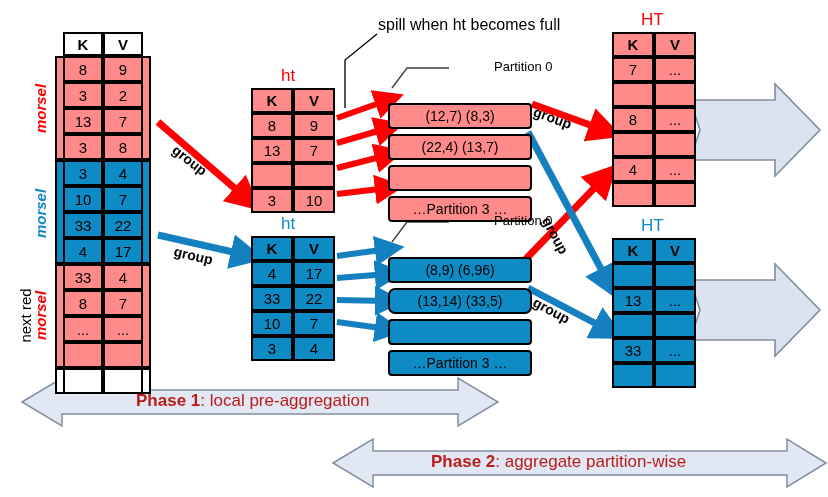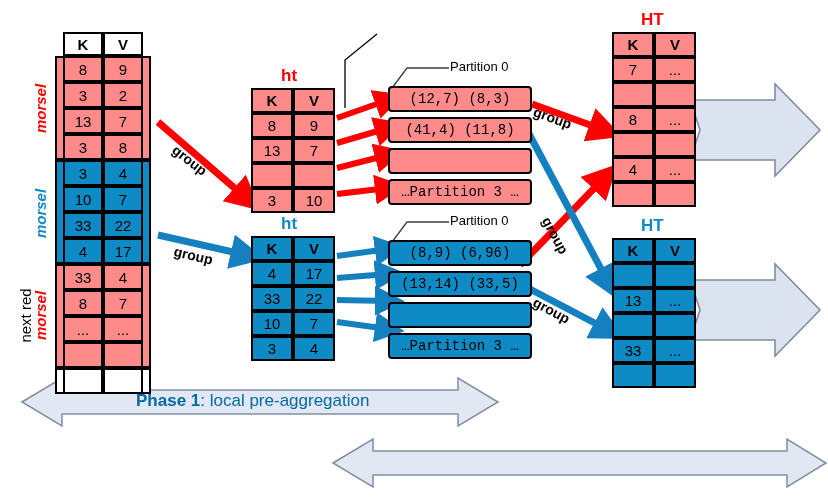--- a/index.html
+++ b/index.html
@@ -29,48 +29,49 @@
     font-size:15px;
     transform-origin:center center;
     white-space:nowrap;
   }
   .red-txt{color:#FF0000;}
   .blue-txt{color:#1189C6;}
   .blk-txt{color:#000;}
 
   
   .cap{
-    position:absolute;font-size:17px;font-weight:bold;white-space:nowrap;
+    position:absolute;font-size:17px;font-weight:normal;white-space:nowrap;
   }
 
   
   .bar{
     position:absolute;box-sizing:border-box;border:2.5px solid #000;
     border-radius:4px;
     display:flex;align-items:center;justify-content:center;
     font-size:14px;color:#000;white-space:nowrap;
-    font-family:Liberation Mono, monospace;
+    font-family:Liberation Sans, sans-serif;
+    margin-top:17px;
   }
 
   
   .txt{position:absolute;font-size:15px;color:#000;white-space:nowrap;}
-  .txt.small{font-size:13px;}
+  .txt.small{font-size:13px;margin-left:44px;}
 
   
   .glabel{
     position:absolute;font-size:14px;font-weight:bold;color:#000;
     white-space:nowrap;transform-origin:left center;
   }
 
   
   .resultlabel{
     position:absolute;font-size:17px;color:#000;white-space:nowrap;
   }
   .phaselabel{
-    position:absolute;font-size:17px;color:#0369a1;white-space:nowrap;
+    position:absolute;font-size:17px;color:#b91c1c;white-space:nowrap;
   }
   .phaselabel b{font-weight:bold;}
 
   svg.overlay{position:absolute;left:0;top:0;width:828px;height:497px;pointer-events:none;}
 </style>
 </head>
 <body>
 
 <div id="stage">
 
@@ -144,20 +145,21 @@
 
     <g>
       <path d="M22,402 L62,378 L62,390 L458,390 L458,378 L498,402 L458,426 L458,414 L62,414 L62,426 Z" fill="#E2E8F3" stroke="#808EA0" stroke-width="1.5" stroke-linejoin="miter"></path>
     </g>
 
     <g>
       <path d="M333,463 L373,439 L373,451 L787,451 L787,439 L826,463 L787,487 L787,475 L373,475 L373,487 Z" fill="#E2E8F3" stroke="#808EA0" stroke-width="1.5" stroke-linejoin="miter"></path>
     </g>
   </svg>
 
+  <div class="txt" style="left:378px;top:16px;font-size:16px;">spill when ht becomes full</div>
 
   <div class="cell hdr white" style="left:63px;top:32px;width:40px;height:24px;">K</div>
   <div class="cell hdr white" style="left:103px;top:32px;width:40px;height:24px;">V</div>
 
   <div class="abs pink" style="left:55px;top:56px;width:96px;height:104px;border:2px solid #000;box-sizing:border-box;"></div>
   <div class="abs blue" style="left:55px;top:160px;width:96px;height:104px;border:2px solid #000;box-sizing:border-box;"></div>
   <div class="abs pink" style="left:55px;top:264px;width:96px;height:104px;border:2px solid #000;box-sizing:border-box;"></div>
   <div class="abs white" style="left:55px;top:368px;width:96px;height:26px;border:2px solid #000;box-sizing:border-box;"></div>
 
   <div id="input-rows">
@@ -218,29 +220,29 @@
       <div class="cell blue" style="left: 293px; top: 286px; width: 42px; height: 25px;">22</div>
       <div class="cell blue" style="left: 251px; top: 311px; width: 42px; height: 25px;">10</div>
       <div class="cell blue" style="left: 293px; top: 311px; width: 42px; height: 25px;">7</div>
       <div class="cell blue" style="left: 251px; top: 336px; width: 42px; height: 25px;">3</div>
       <div class="cell blue" style="left: 293px; top: 336px; width: 42px; height: 25px;">4</div>
     </div>
 
   <div class="txt small" style="left:450px;top:59px;">Partition 0</div>
   <div id="ptn-red">
       <div class="bar pink" style="left: 388px; top: 86px; width: 144px; height: 26px;">(12,7)  (8,3)</div>
-      <div class="bar pink" style="left: 388px; top: 117px; width: 144px; height: 26px;">(41,4) (11,8)</div>
+      <div class="bar pink" style="left: 388px; top: 117px; width: 144px; height: 26px;">(22,4) (13,7)</div>
       <div class="bar pink" style="left: 388px; top: 148px; width: 144px; height: 26px;"></div>
       <div class="bar pink" style="left: 388px; top: 179px; width: 144px; height: 26px;">…Partition 3 …</div>
     </div>
 
   <div class="txt small" style="left:450px;top:213px;">Partition 0</div>
   <div id="ptn-blue">
       <div class="bar blue" style="left: 388px; top: 240px; width: 144px; height: 26px;">(8,9)  (6,96)</div>
-      <div class="bar blue" style="left: 388px; top: 271px; width: 144px; height: 26px;">(13,14) (33,5)</div>
+      <div class="bar blue" style="left: 388px; top: 271px; width: 144px; height: 26px; border-radius: 7px;">(13,14) (33,5)</div>
       <div class="bar blue" style="left: 388px; top: 302px; width: 144px; height: 26px;"></div>
       <div class="bar blue" style="left: 388px; top: 333px; width: 144px; height: 26px;">…Partition 3 …</div>
     </div>
 
   <div class="cap red-txt" style="left:641px;top:10px;">HT</div>
   <div id="htout-red">
       <div class="cell pink hdr" style="left: 612px; top: 32px; width: 42px; height: 25px;">K</div>
       <div class="cell pink hdr" style="left: 654px; top: 32px; width: 42px; height: 25px;">V</div>
       <div class="cell pink" style="left: 612px; top: 57px; width: 42px; height: 25px;">7</div>
       <div class="cell pink" style="left: 654px; top: 57px; width: 42px; height: 25px;">...</div>
@@ -275,14 +277,17 @@
   <div class="glabel" style="left:174px;top:140px;transform:rotate(38deg);">group</div>
   <div class="glabel" style="left:174px;top:243px;transform:rotate(13deg);">group</div>
   <div class="glabel" style="left:534px;top:103px;transform:rotate(20deg);">group</div>
   <div class="glabel" style="left:546px;top:210px;transform:rotate(62deg);">group</div>
   <div class="glabel" style="left:534px;top:293px;transform:rotate(28deg);">group</div>
 
 
   <div class="phaselabel" style="left:136px;top:391px;">
     <b>Phase 1</b><span>: local pre-aggregation</span>
   </div>
+  <div class="phaselabel" style="left:431px;top:452px;">
+    <b>Phase 2</b><span>: aggregate partition-wise</span>
+  </div>
 
 </div>
 
 </body></html>

